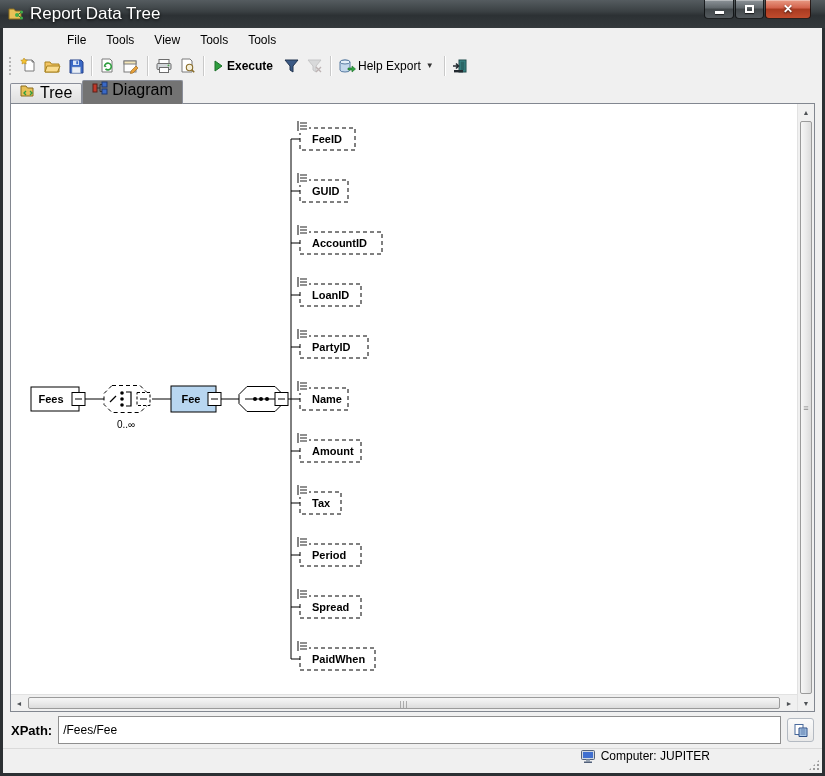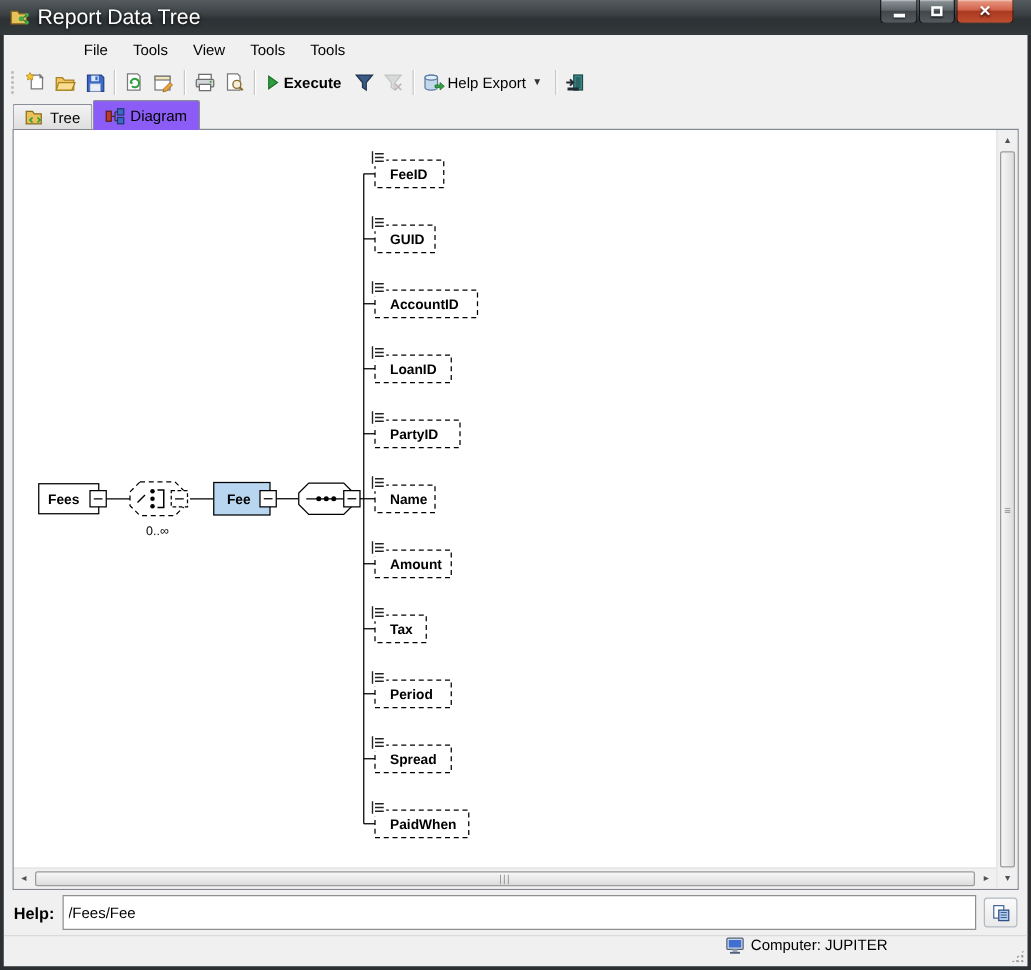--- a/index.html
+++ b/index.html
@@ -36,23 +36,23 @@
   .tb-grip { width:4px; height:18px; border-left:2px dotted #b5b5b5; margin:0 4px 0 1px; }
   .tb-btn { height:23px; min-width:23px; display:flex; align-items:center; justify-content:center; padding:0 2px; border:1px solid transparent; border-radius:2px; }
   .tb-sep { width:1px; height:20px; background:#c9c9c9; box-shadow:1px 0 0 #fff; margin:0 4px; }
   .tb-label { font-size:12px; padding:0 4px 0 2px; }
   .tb-label.bold { font-weight:bold; }
   .dd-arrow { font-size:8px; color:#333; padding:0 3px 0 1px; }
   .disabled { opacity:.45; filter:grayscale(.8); }
 
   
   .tabstrip { height:24px; display:flex; align-items:flex-end; padding-left:7px; flex:0 0 auto; position:relative; z-index:2; }
-  .tab { display:flex; align-items:center; gap:4px; border:1px solid #8a8e99; border-bottom:none; border-radius:2px 2px 0 0;
-         padding:0 9px; height:20px; font-size:12px; background:linear-gradient(180deg,#f3f3f3,#dfdfdf); cursor:default; }
-  .tab.active { background:#8b5cf6; height:24px; margin-bottom:-1px; }
+  .tab { display:flex; align-items:flex-start; gap:4px; border:1px solid #8a8e99; border-bottom:none; border-radius:2px 2px 0 0;
+         padding:0 9px; height:20px; font-size:16px; background:linear-gradient(180deg,#f3f3f3,#dfdfdf); cursor:default; }
+  .tab.active { background:#737373; height:24px; margin-bottom:-1px; }
   .tab-icon { width:16px; height:14px; }
 
   
   .diagram-panel { flex:1; margin:0 7px; border:1px solid #828790; background:#fff;
                    display:grid; grid-template-columns:1fr 17px; grid-template-rows:1fr 17px; overflow:hidden; }
   .diagram-view { grid-row:1; grid-column:1; overflow:hidden; background:#fff; }
   .vbar { grid-row:1/3; grid-column:2; background:#f0f0f0; border-left:1px solid #e2e2e2; display:flex; flex-direction:column; }
   .hbar { grid-row:2; grid-column:1; background:#f0f0f0; border-top:1px solid #e2e2e2; display:flex; }
   .sb-btn { flex:0 0 16px; display:flex; align-items:center; justify-content:center; font-size:7px; color:#4e5256; }
   .vthumb { flex:1; margin:1px 2px; background:linear-gradient(90deg,#f6f6f6,#ececec 45%,#dcdcdc);
@@ -400,21 +400,21 @@
       <div class="hbar">
         <div class="sb-btn">◄</div>
         <div class="hthumb">
             <span class="hgrip">|||</span>
           </div>
         <div class="sb-btn">►</div>
       </div>
     </div>
 
     <div class="xpath-row">
-      <span class="xpath-label">Help:</span>
+      <span class="xpath-label">XPath:</span>
       <input class="xpath-input" type="text" value="/Fees/Fee" style="">
       <div class="copy-btn">
         <svg width="16" height="15" viewBox="0 0 16 15">
           <rect x="2" y="1.5" width="8" height="10" fill="#fff" stroke="#4a6a9c"></rect>
           <path d="M6 5 h8 v8.5 H6 z" fill="#aecbea" stroke="#2f4f86"></path>
           <path d="M7.5 7 h5 M7.5 9 h5 M7.5 11 h5" stroke="#2f4f86" stroke-width=".7"></path>
         </svg>
       </div>
     </div>
 

